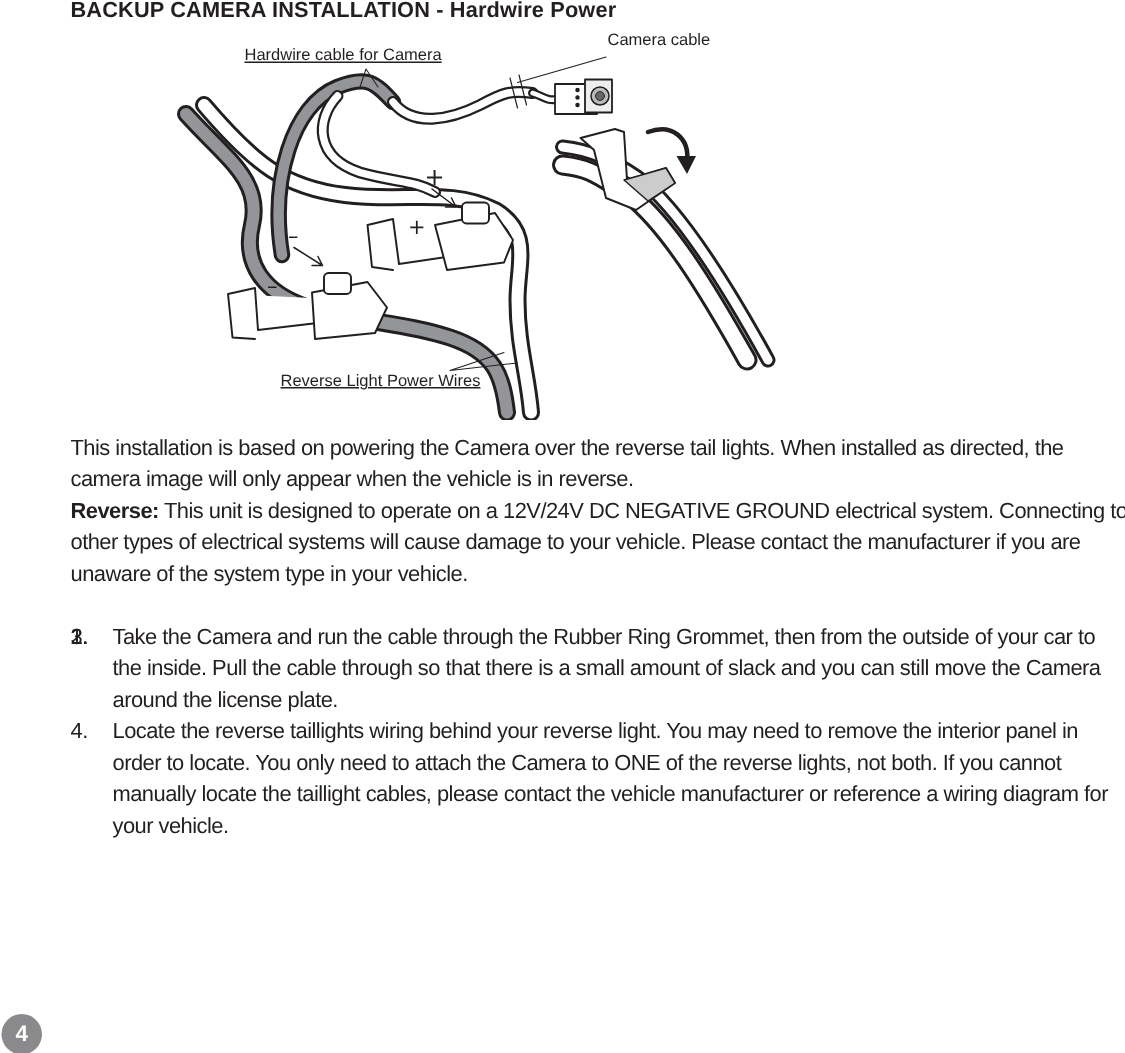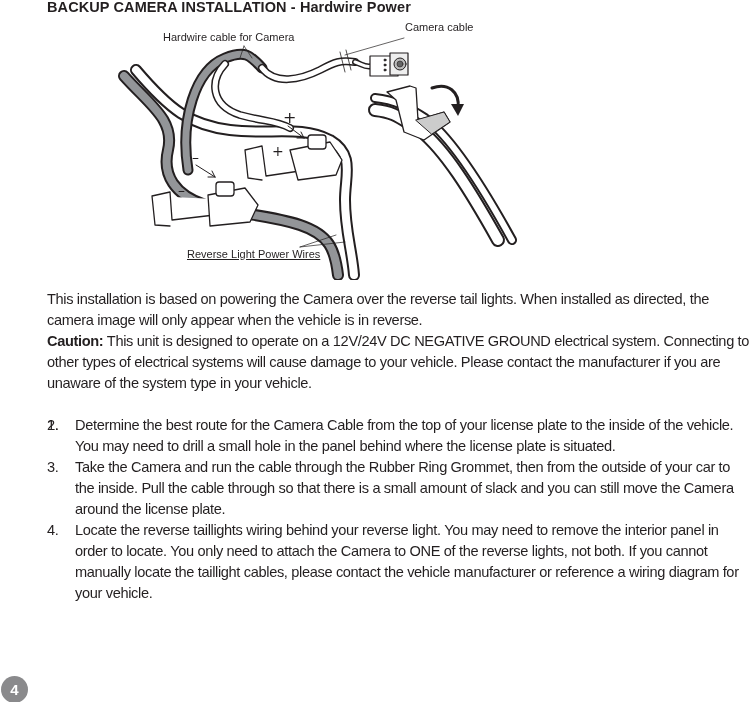--- a/index.html
+++ b/index.html
@@ -82,30 +82,30 @@
       <path d="M300,247 L336,235 M300,247 L345,242" stroke-width="0.7"></path>
     </g>
 
     <g font-family="DejaVu Sans, sans-serif" fill="#231f20">
       <text x="283" y="123" font-size="16">+</text>
       <text x="272" y="156" font-size="14">+</text>
       <text x="192" y="162" font-size="14">–</text>
       <text x="178" y="195" font-size="14">–</text>
     </g>
   </svg>
-  <div class="fig-label" style="left:163px; top:31px;">Hardwire cable for Camera</div>
+  <div class="fig-label" style="left:163px; top:31px;text-decoration:underline;">Hardwire cable for Camera</div>
   <div class="fig-label" style="left:405px; top:21px;text-align:right;">Camera cable</div>
   <div class="fig-label" style="left:187px; top:248px;text-decoration:underline;">Reverse Light Power Wires</div>
 </div>
 
 <div class="body-text">
   <p>This installation is based on powering the Camera over the reverse tail lights.  When installed as directed, the camera image will only appear when the vehicle is in reverse.</p>
-  <p><b>Caution:</b><span> This unit is designed to operate on a 12V/24V DC NEGATIVE GROUND electrical system. Connecting to other types of electrical systems will cause damage to your vehicle.  Please contact the manufacturer if you are unaware of the system type in your vehicle.</span></p>
+  <p><b>Reverse:</b><span> This unit is designed to operate on a 12V/24V DC NEGATIVE GROUND electrical system. Connecting to other types of electrical systems will cause damage to your vehicle.  Please contact the manufacturer if you are unaware of the system type in your vehicle.</span></p>
   <div class="spacer"></div>
   <ol class="steps">
     <li><span class="num">1.</span></li>
-    <li><span class="num">2.</span><span>Determine the best route for the Camera Cable from the top of your license plate to the inside of the vehicle.  You may need to drill a small hole in the panel behind where the license plate is situated.</span></li>
+    <li><span class="num">2.</span></li>
     <li><span class="num">3.</span><span>Take the Camera and run the cable through the Rubber Ring Grommet, then from the outside of your car to the inside.  Pull the cable through so that there is a small amount of slack and you can still move the Camera around the license plate.</span></li>
     <li><span class="num">4.</span><span>Locate the reverse taillights wiring behind your reverse light.  You may need to remove the interior panel in order to locate.  You only need to attach the Camera to ONE of the reverse lights, not both.  If you cannot manually locate the taillight cables, please contact the vehicle manufacturer or reference a wiring diagram for your vehicle.</span></li>
   </ol>
 </div>
 
 <div class="page-badge">4</div>
 
 </body></html>

